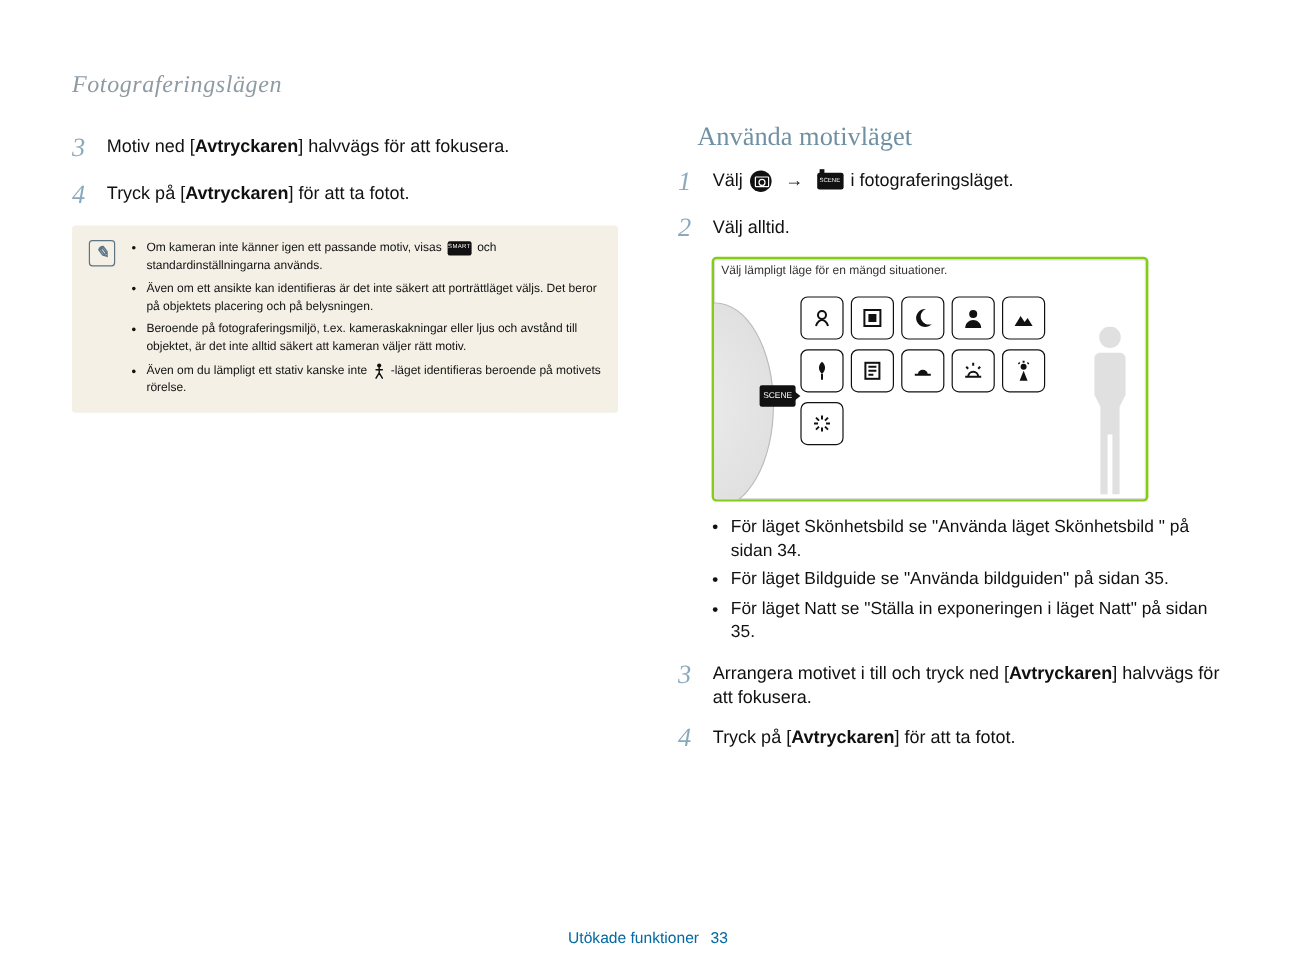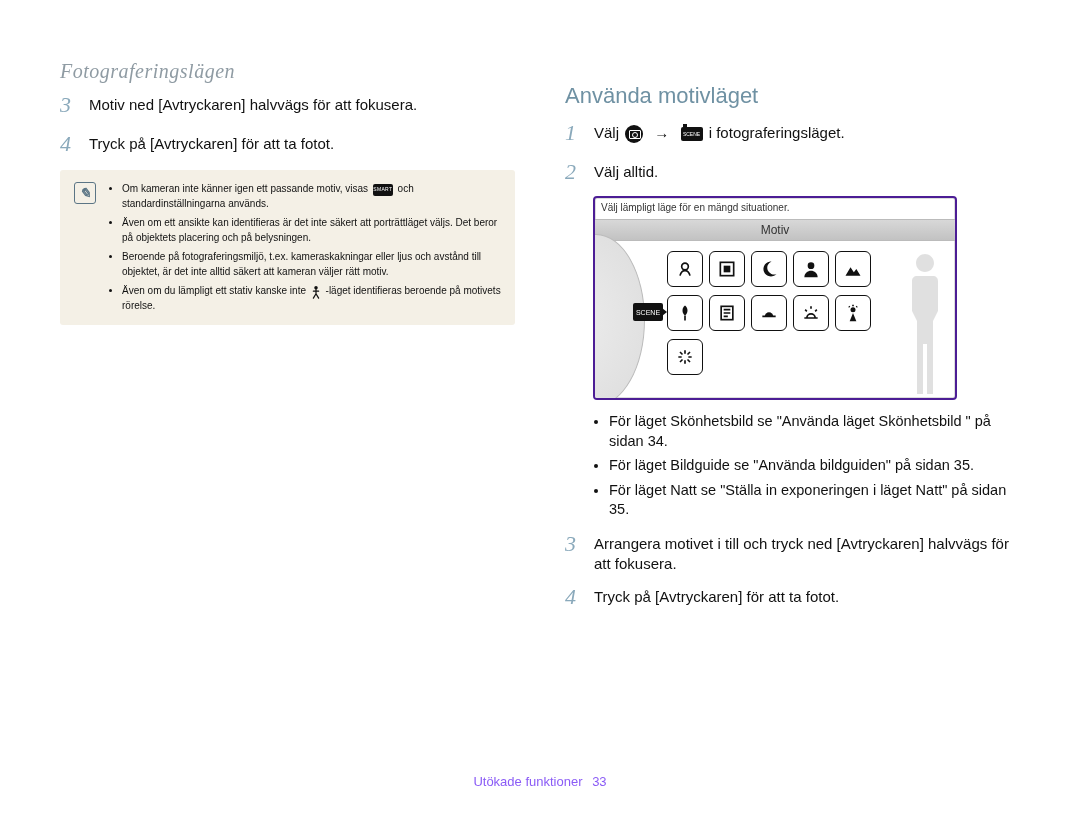--- a/index.html
+++ b/index.html
@@ -22,20 +22,21 @@
     position: relative;
     box-sizing: border-box;
     padding: 60px 60px 40px 60px;
   }
   .breadcrumb {
     font-family: Georgia, "Times New Roman", serif;
     font-style: italic;
     font-size: 20px;
     color: #8f9ba3;
     letter-spacing: 0.5px;
+    margin-bottom: 18px;
   }
   .cols {
     display: flex;
     gap: 50px;
   }
   .col {
     flex: 1 1 0;
     min-width: 0;
   }
   .step {
@@ -48,26 +49,27 @@
     font-family: Georgia, serif;
     font-style: italic;
     font-size: 22px;
     color: var(--num-blue);
     min-width: 18px;
   }
   .step .txt {
     font-size: 15px;
     padding-top: 4px;
   }
-  .bold { font-weight: normal; }
+  .bold { font-weight: bold; }
   .heading {
     color: var(--accent);
     font-size: 22px;
     font-weight: normal;
-    margin: 0 0 10px 0;
+    margin: 0 0 10px 16px;
+    font-family: Liberation Serif, serif;
   }
   .lead {
     font-size: 14.5px;
     margin-bottom: 12px;
   }
 
   
   .note-box {
     background: var(--note-bg);
     border-radius: 3px;
@@ -94,21 +96,21 @@
     font-size: 10px;
     line-height: 1.45;
   }
   .note-list li { margin-bottom: 5px; }
   .note-list li:last-child { margin-bottom: 0; }
 
   
   .screen {
     width: 360px;
     height: 200px;
-    border: 2px solid #4c1d95;
+    border: 2px solid #84cc16;
     border-radius: 4px;
     margin: 6px 0 12px 28px;
     background: #fff;
     position: relative;
     overflow: hidden;
     box-shadow: inset 0 0 0 1px #ddd;
   }
   .screen .hint {
     font-size: 10px;
     color: #333;
@@ -181,21 +183,21 @@
     line-height: 1.35;
   }
   .bullets li { margin-bottom: 5px; }
 
   .footer {
     position: absolute;
     bottom: 26px;
     left: 0; right: 0;
     text-align: center;
     font-size: 13px;
-    color: #8b5cf6;
+    color: #0369a1;
   }
   .footer .pg { margin-left: 6px; }
 
   
   .chip-dark {
     display: inline-block;
     vertical-align: middle;
     width: 20px; height: 12px;
     background: #111;
     border-radius: 2px;
@@ -305,21 +307,20 @@
         </div>
       </div>
 
       <div class="step">
         <div class="num">2</div>
         <div class="txt">Välj alltid.</div>
       </div>
 
       <div class="screen">
         <div class="hint">Välj lämpligt läge för en mängd situationer.</div>
-        <div class="title-bar">Motiv</div>
         <div class="semicircle"></div>
         <div class="scene-chip">SCENE</div>
         <div class="icon-area">
           <div class="icon-grid">
             <div class="scene-item">
                 <svg viewBox="0 0 24 24">
                   <circle cx="12" cy="9" r="4" fill="none" stroke="#111" stroke-width="2"></circle>
                   <path d="M6 20c1-4 4-6 6-6s5 2 6 6" fill="none" stroke="#111" stroke-width="2"></path>
                 </svg>
               </div>

